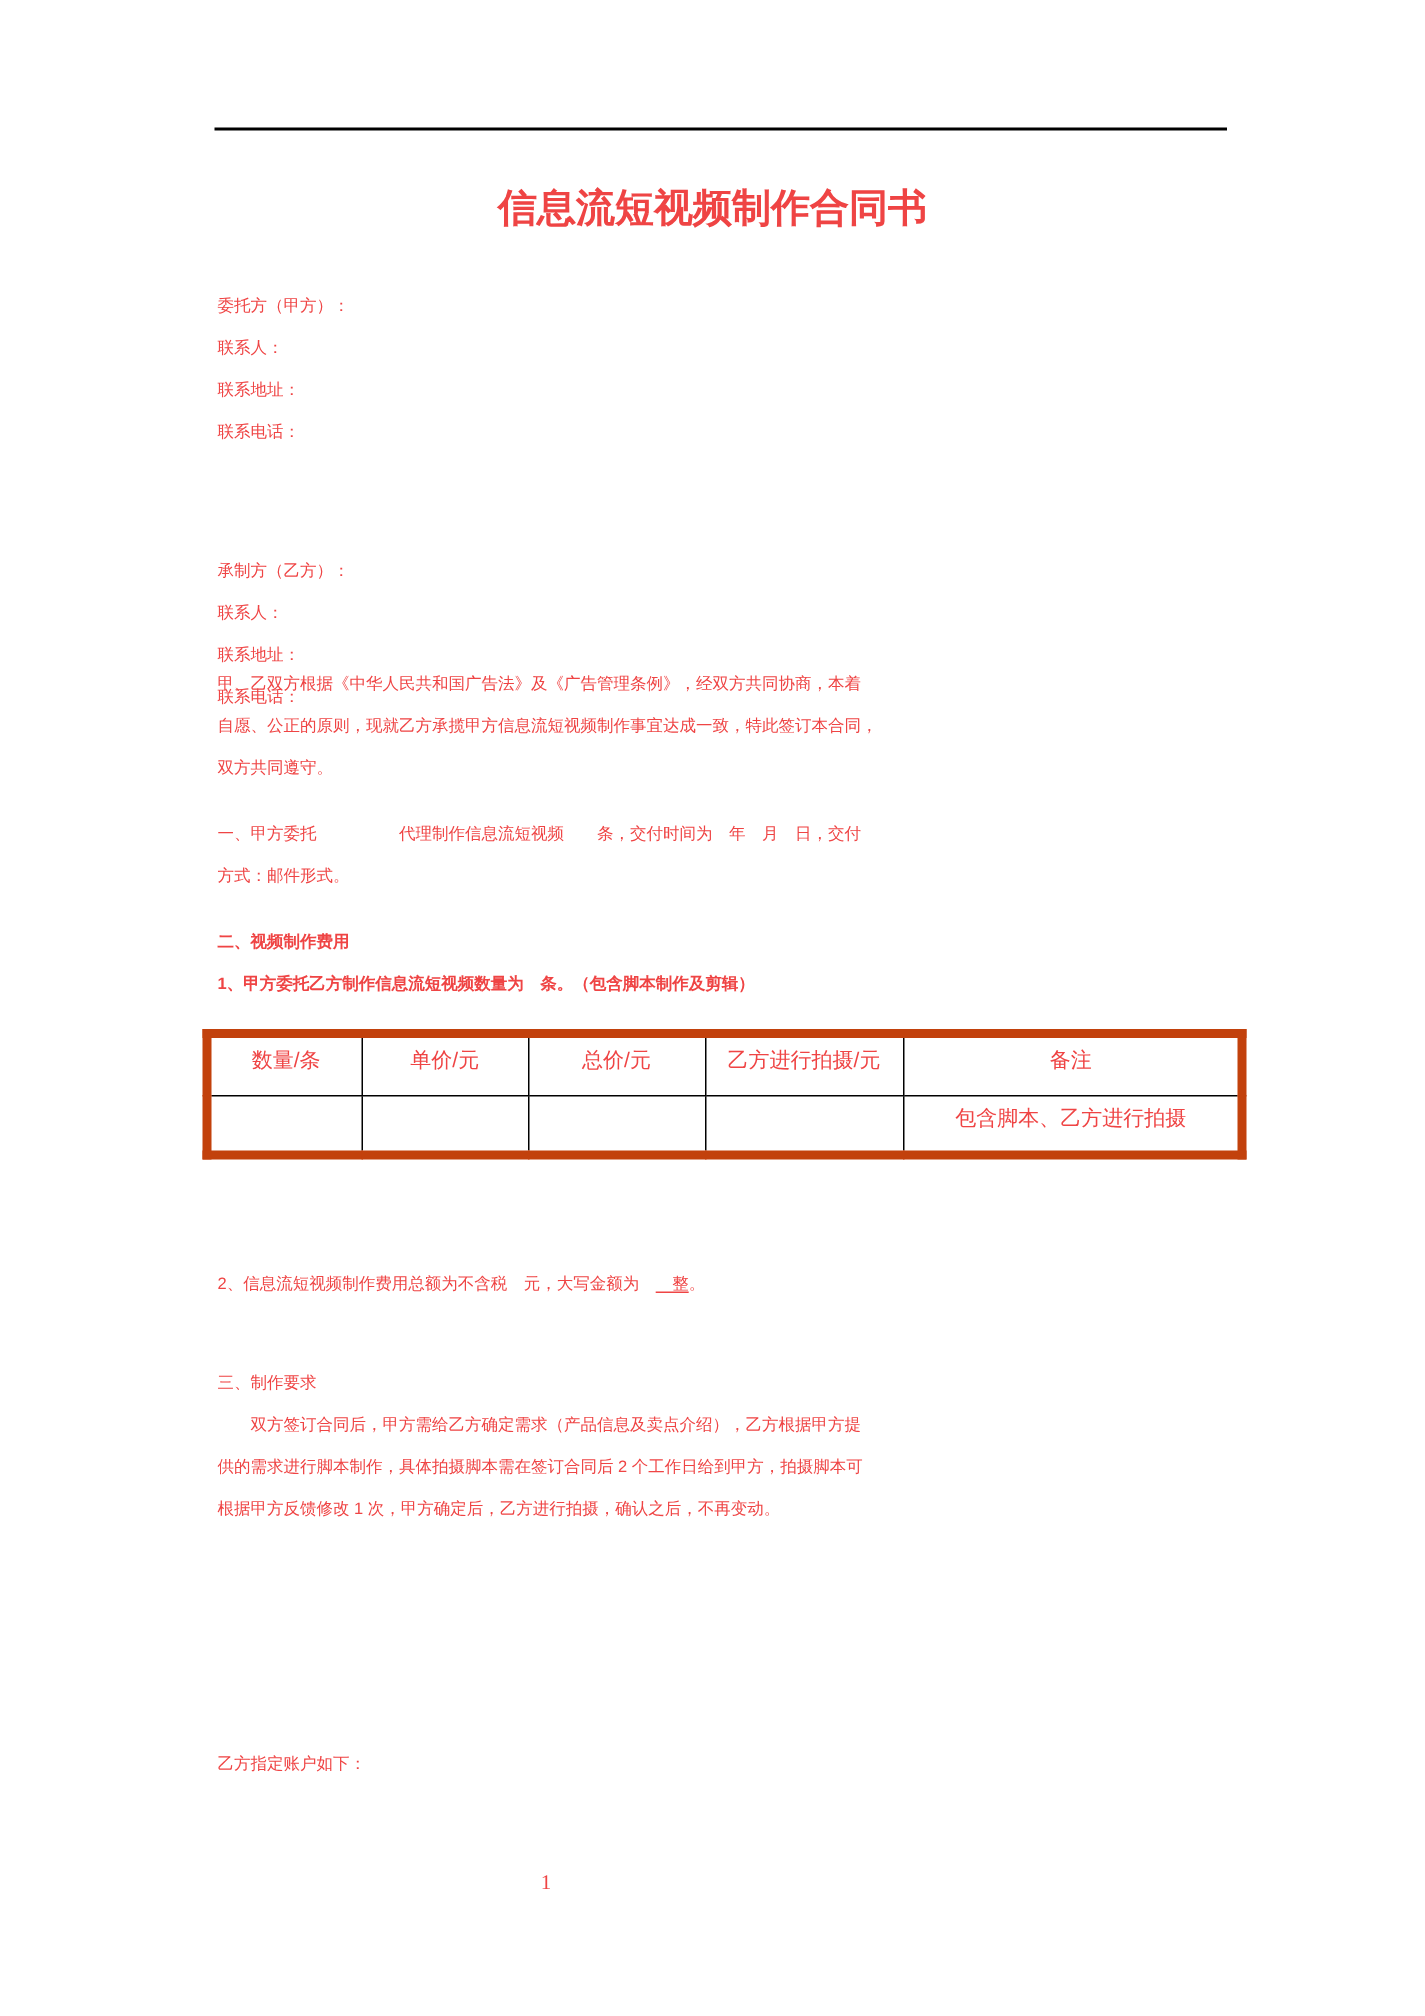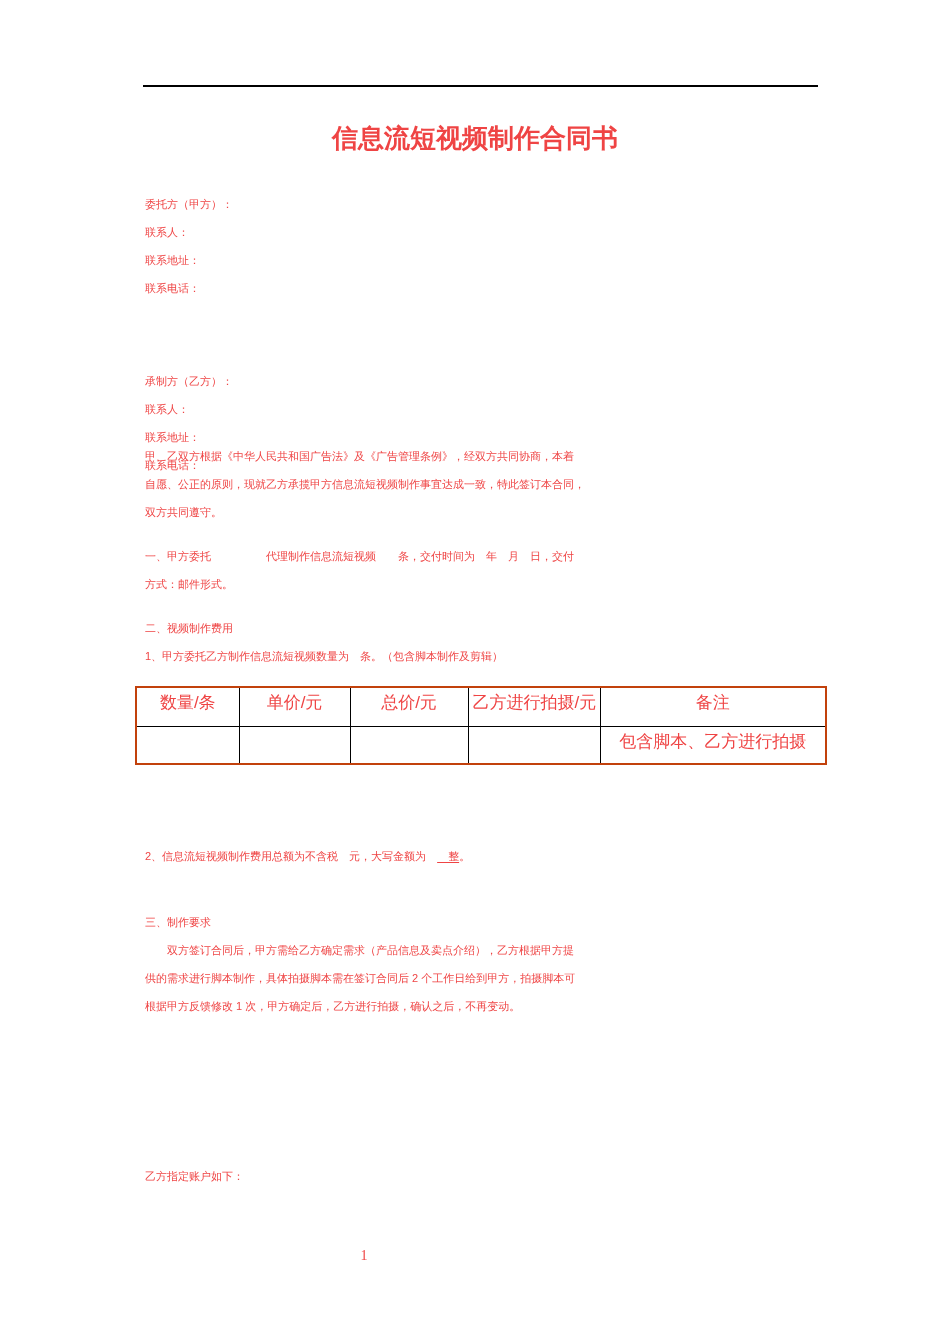--- a/index.html
+++ b/index.html
@@ -37,35 +37,35 @@
     left: 145px;
     width: 712px;
     font-size: 11px;
     line-height: 28px;
     white-space: pre-wrap;
   }
   .b-party-a { top: 190px; }
   .b-party-b { top: 319px; margin-top: 48px; }
   .b-preamble { top: 442px; }
   .b-sec1 { top: 542px; }
-  .b-sec2 { top: 614px; }
+  .b-sec2 { top: 614px; font-weight: bold; }
   .b-items23 { top: 791px; line-height: 26px; }
   .b-sec3 { top: 862px; margin-top: 46px; }
   .b-sec4 { top: 984px; }
   .b-account { top: 1162px; }
   .u-blank { text-decoration: underline; text-underline-offset: 2px; }
   table.fee {
     position: absolute;
     left: 135px;
     top: 686px;
     width: 690px;
     border-collapse: collapse;
     table-layout: fixed;
-    font-size: 17px;
-    border: 2px solid #c2410c;
+    font-size: 14px;
+    border: 6px solid #c2410c;
   }
   table.fee th, table.fee td {
     border: 1px solid #000000;
     vertical-align: top;
     text-align: center;
     padding: 2px 4px;
     font-weight: normal;
     line-height: 25px;
     overflow: hidden;
     white-space: nowrap;

